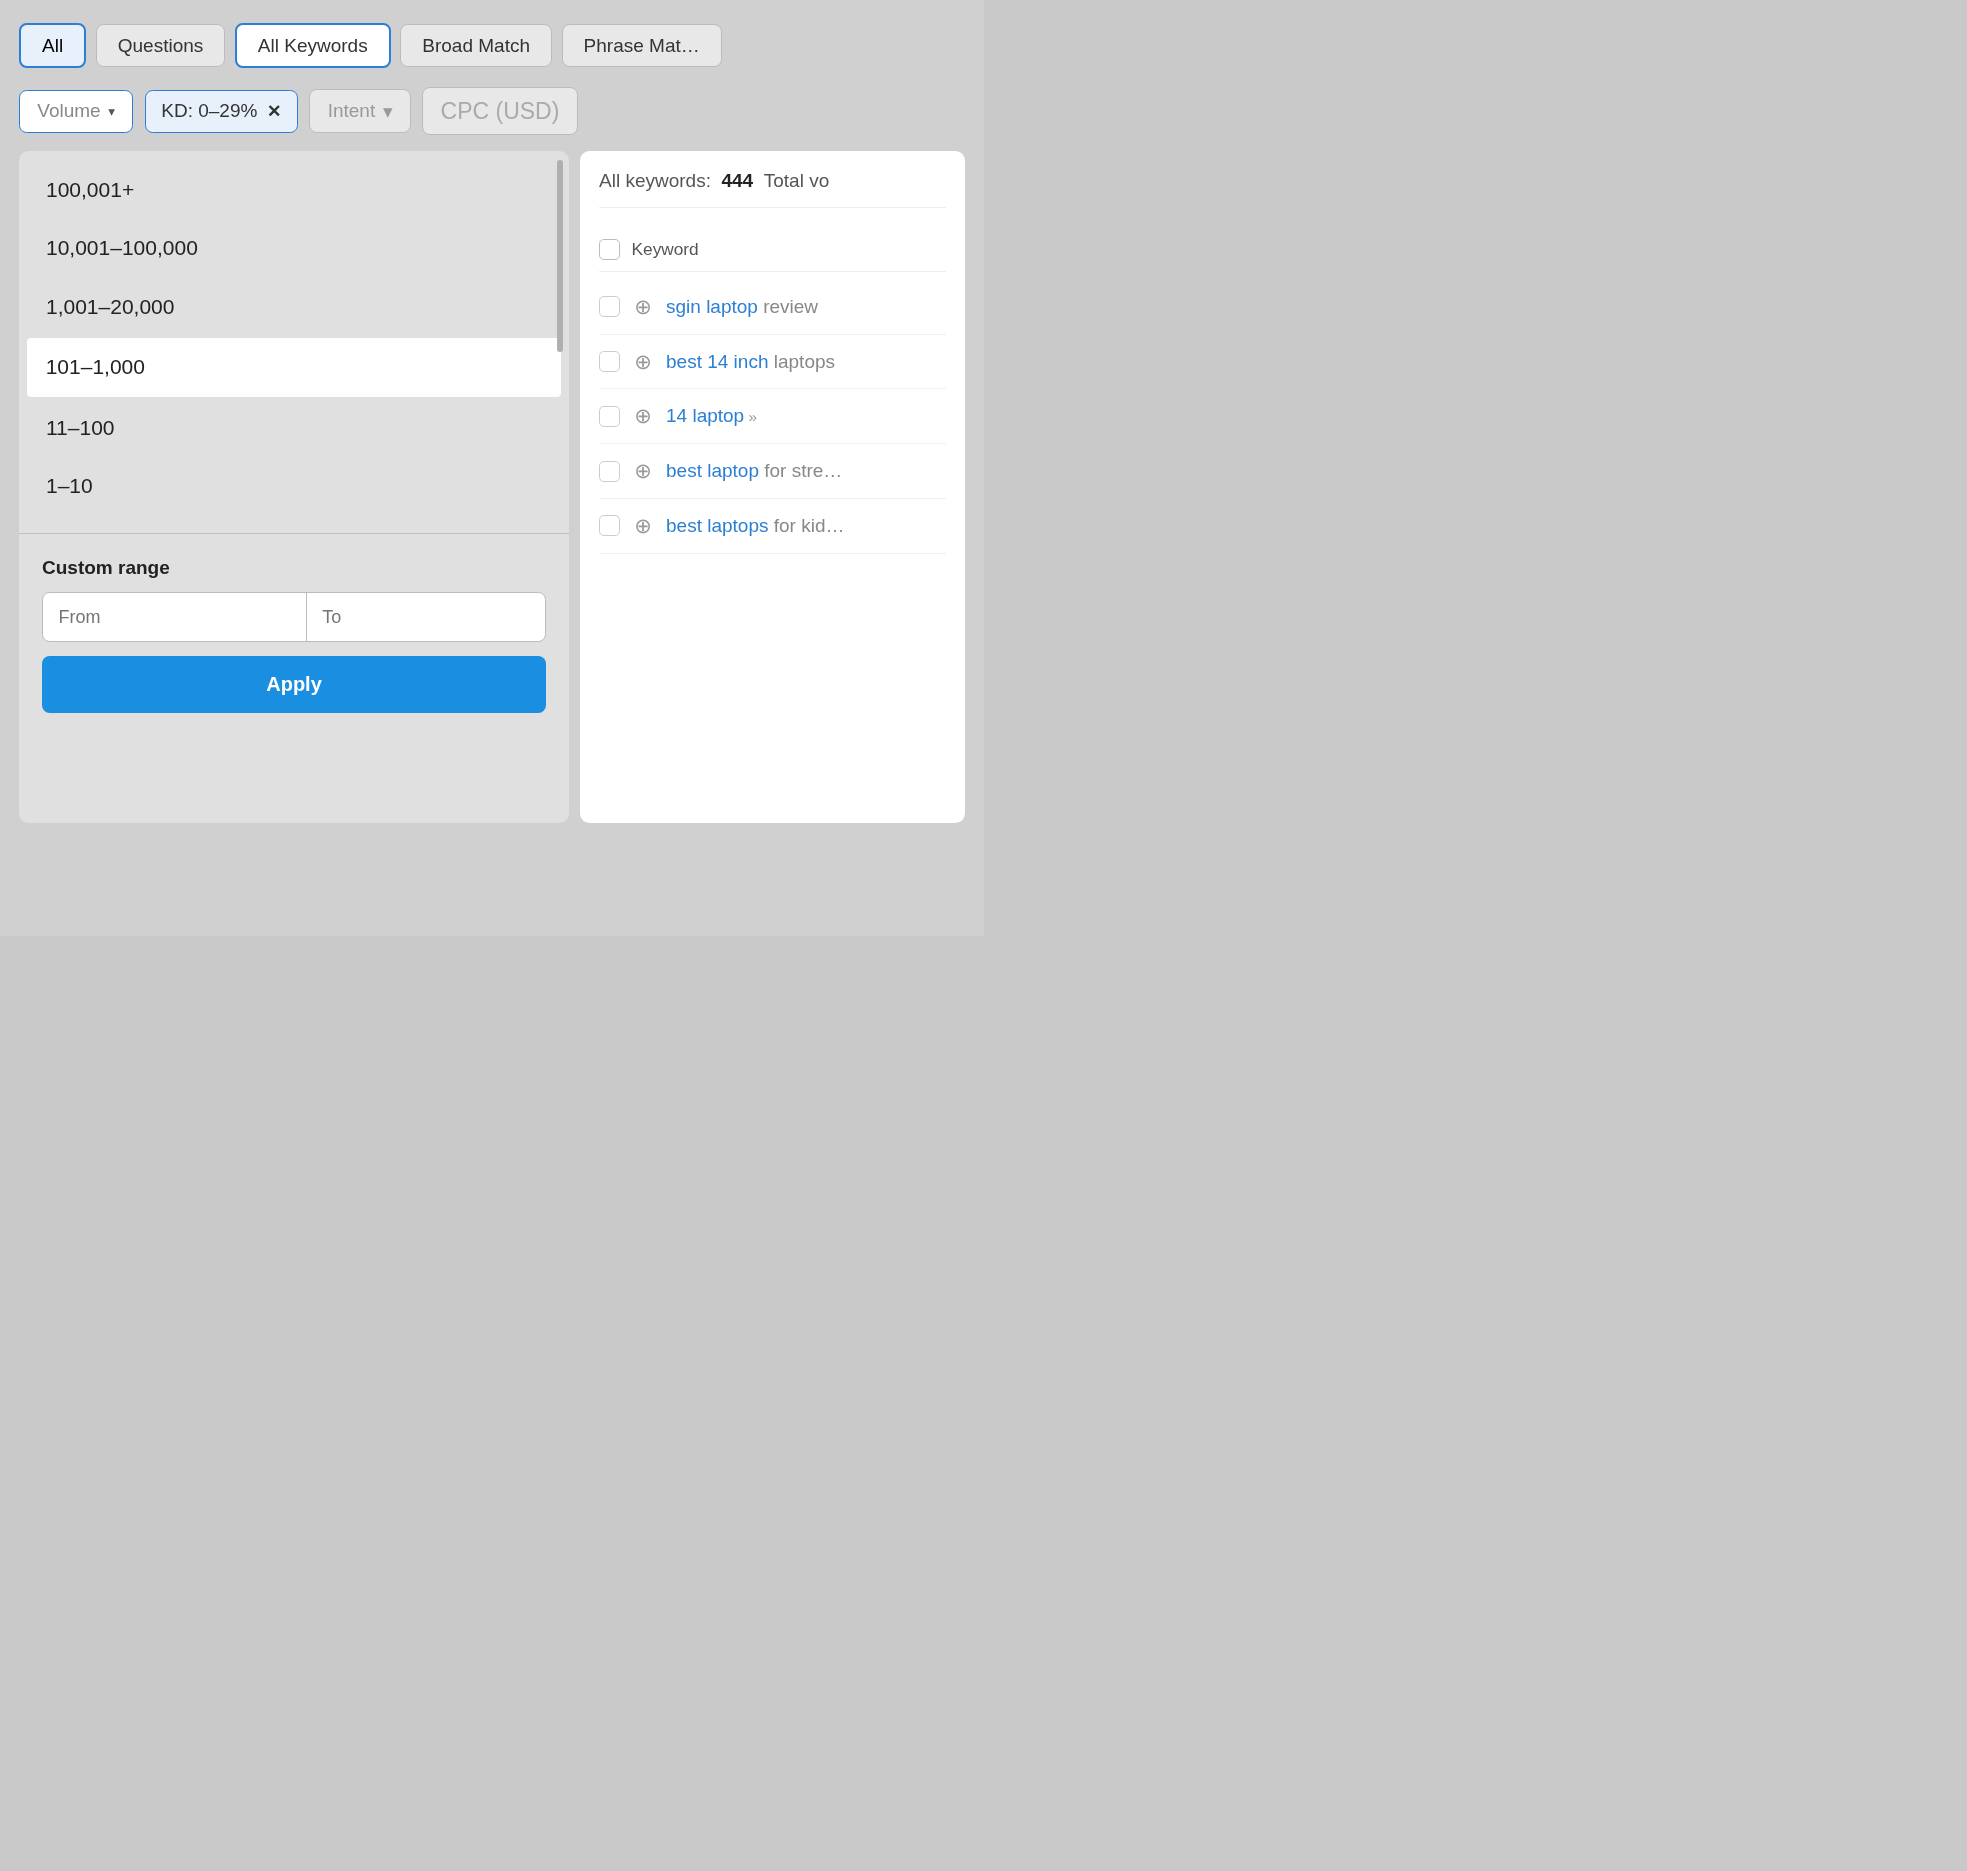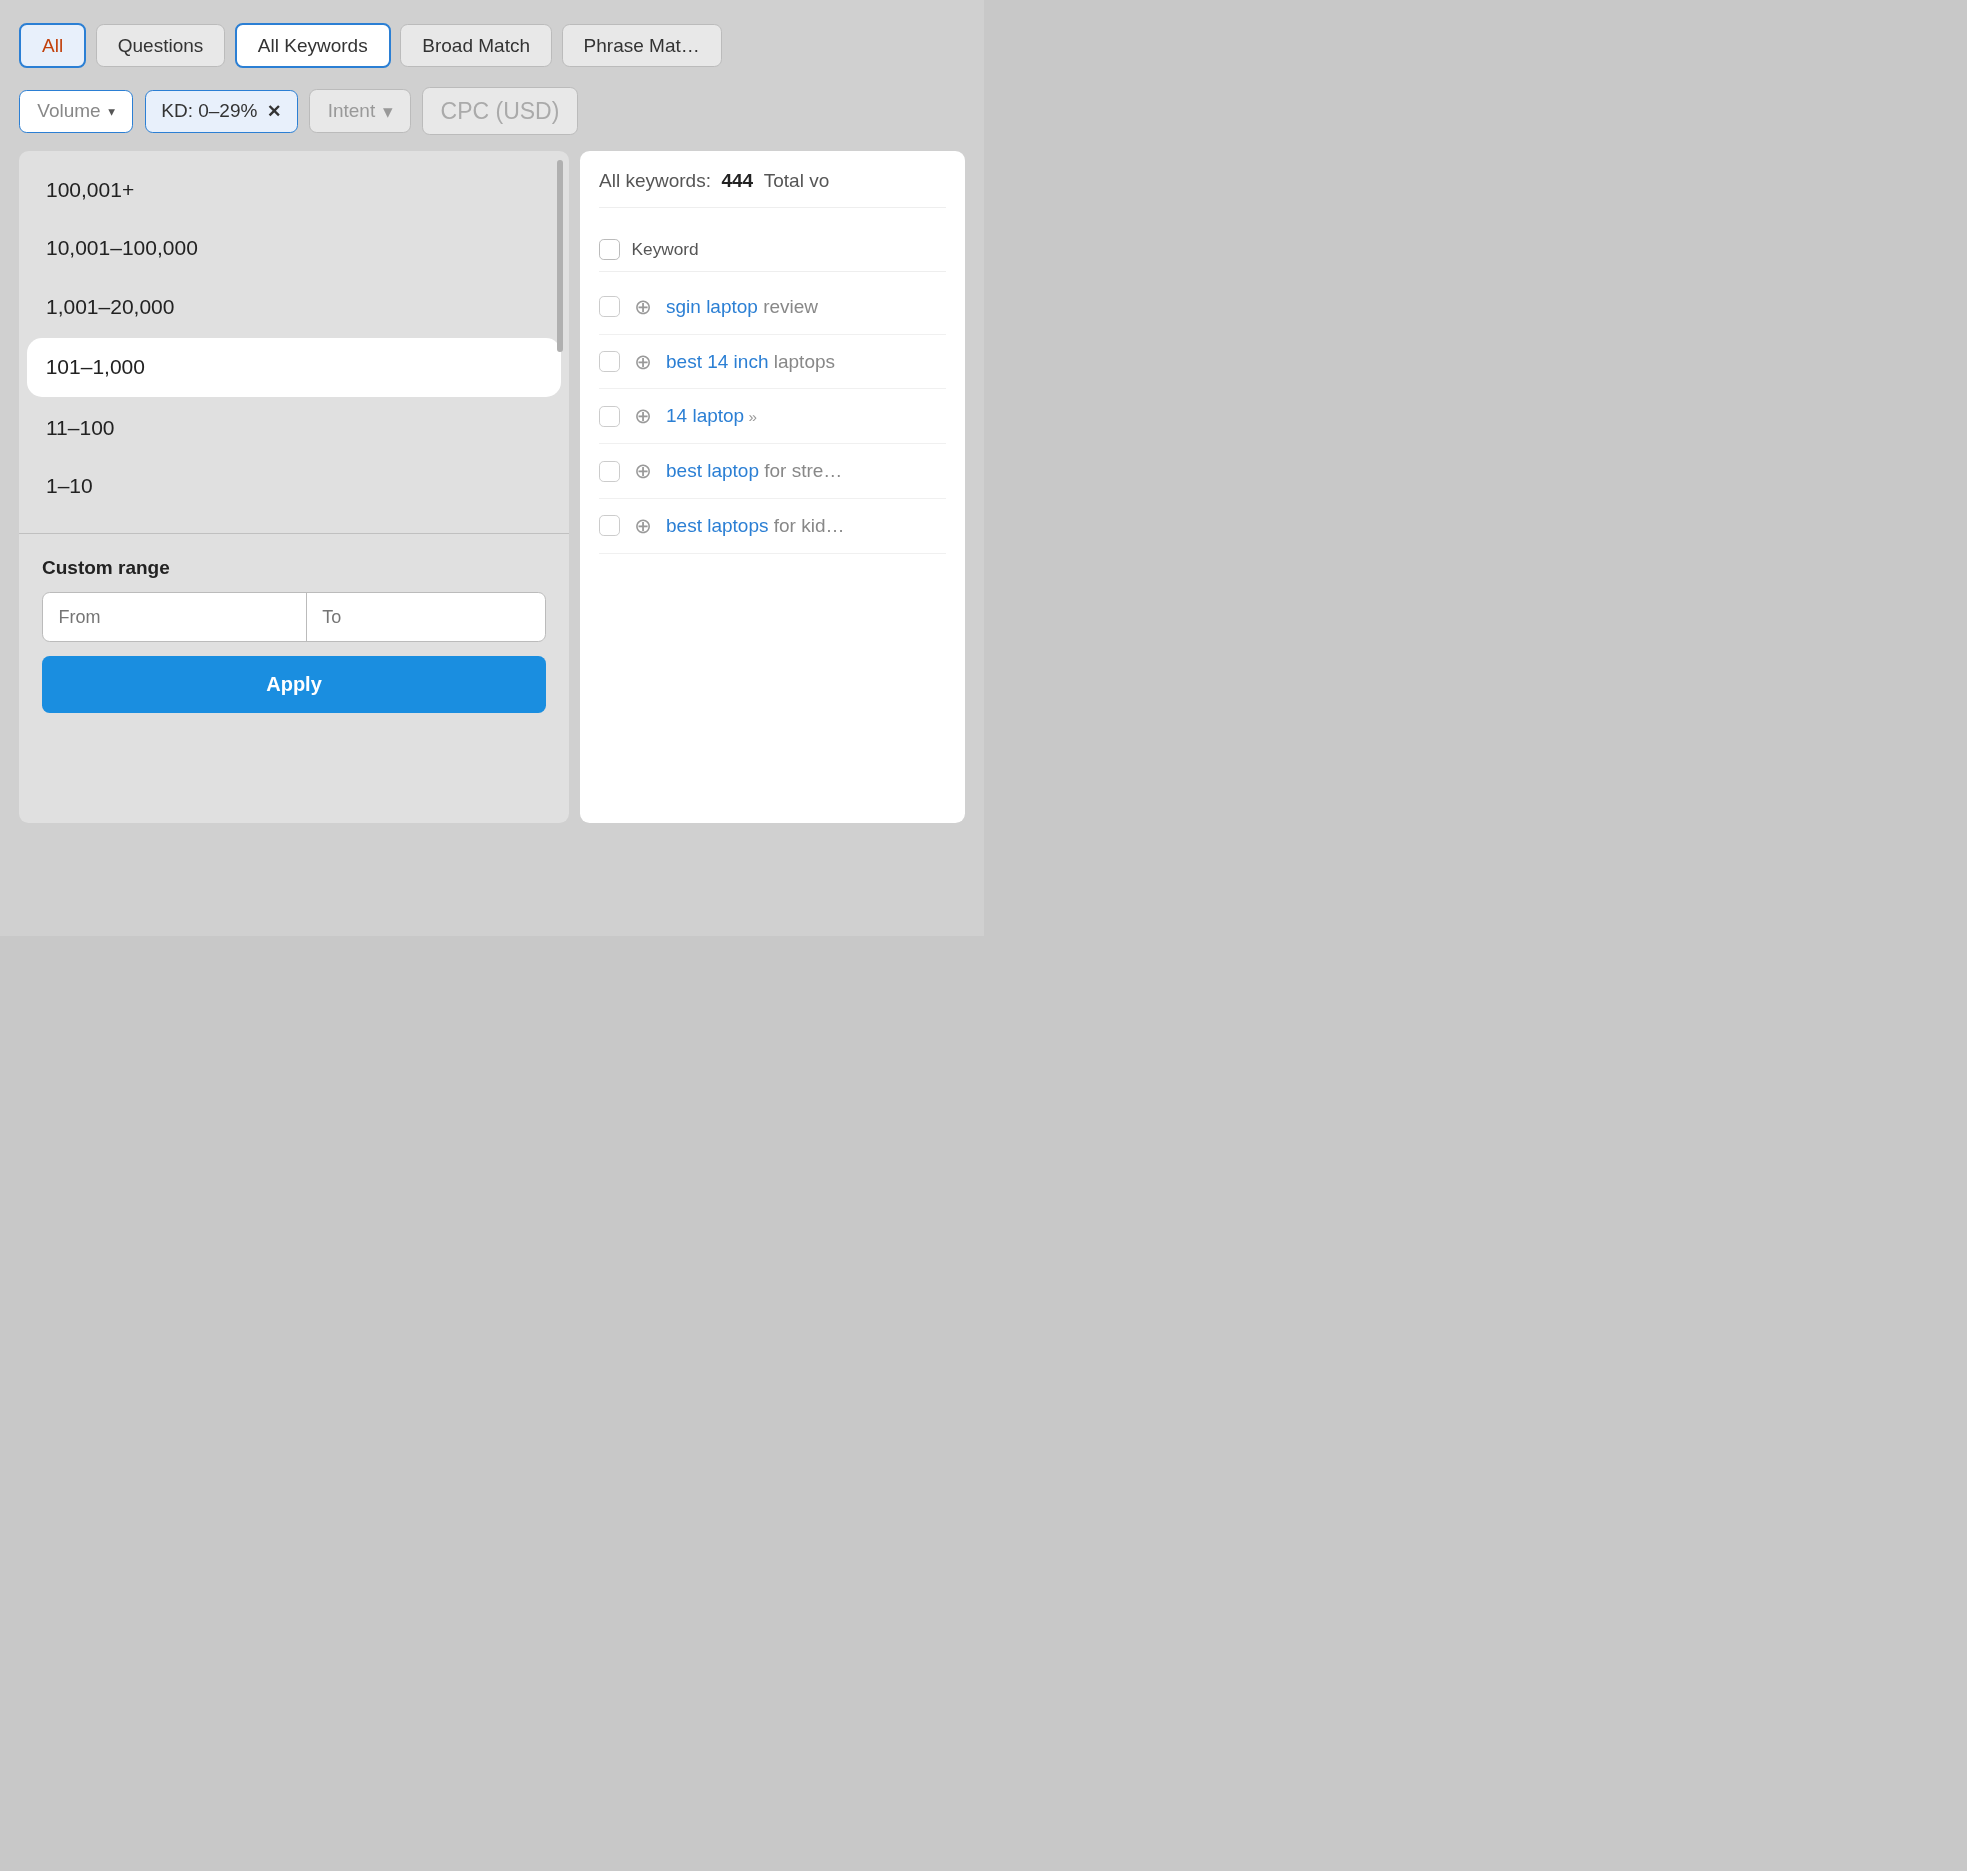--- a/index.html
+++ b/index.html
@@ -35,21 +35,21 @@
       background: #e8e8e8;
       font-size: 19px;
       color: #333;
       cursor: pointer;
       white-space: nowrap;
     }
 
     .filter-tab.active {
       border: 2.4px solid #2b7fd4;
       background: #e8f0fb;
-      color: #c2410c;
+      color: #000000;
     }
 
     .filter-tab.active-solid {
       border: 2.4px solid #2b7fd4;
       background: white;
       color: #333;
     }
 
     .filter-tab.truncated::after {
       content: '';
@@ -148,21 +148,21 @@
     .dropdown-item {
       padding: 17.3px 27px;
       font-size: 21px;
       color: #222;
       cursor: pointer;
       border-radius: 0;
     }
 
     .dropdown-item.selected {
       background: white;
-      border-radius: 15px;
+      border-radius: 4px;
       margin: 1.9px 7.7px;
       padding: 17.3px 19px;
     }
 
     .dropdown-divider {
       height: 1px;
       background: #c0c0c0;
       margin: 7.7px 0;
     }
 

